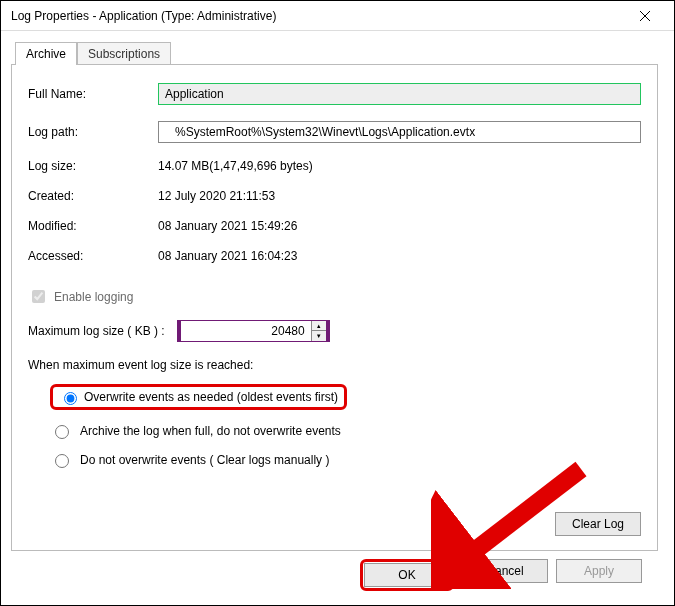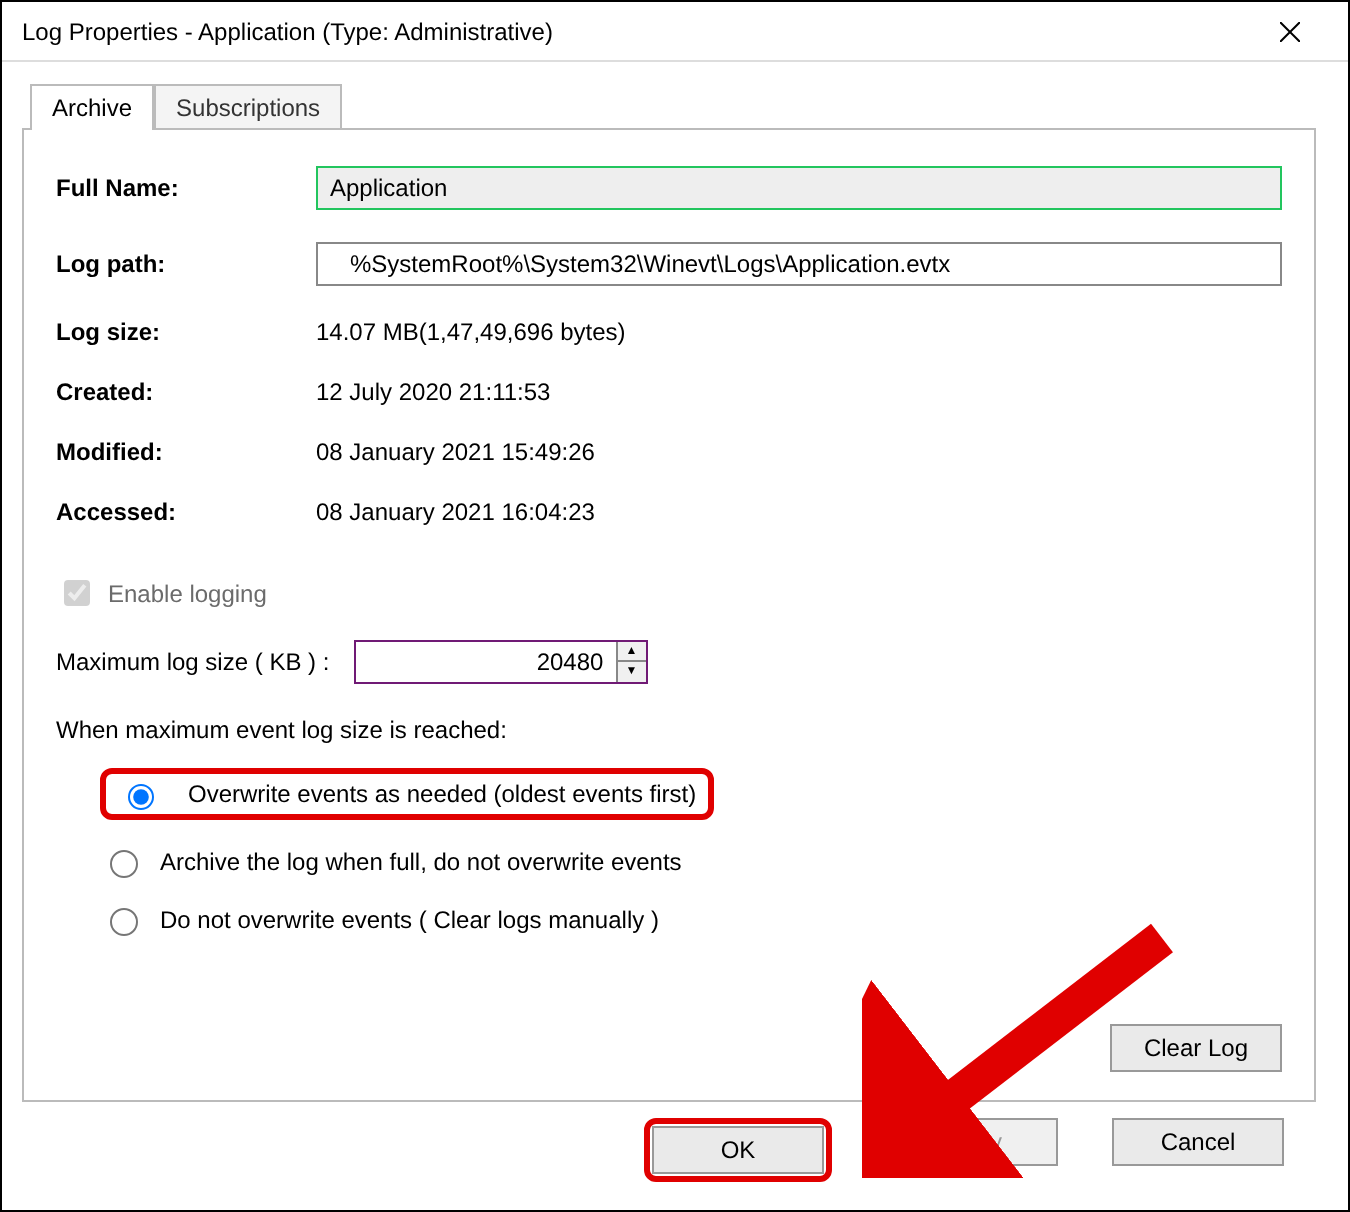--- a/index.html
+++ b/index.html
@@ -9,42 +9,42 @@
   .titlebar .title { flex: 1; font-size: 12px; }
   .titlebar .close { width: 42px; height: 28px; display: flex; align-items: center; justify-content: center; cursor: pointer; }
   .titlebar .close svg { width: 10px; height: 10px; }
   .client { flex: 1; padding: 10px 16px 14px 10px; display: flex; flex-direction: column; }
   .tabs { position: relative; display: flex; margin-left: 4px; }
   .tab { padding: 4px 10px; border: 1px solid #bbb; border-bottom: none; background: #fff; font-size: 12px; cursor: pointer; position: relative; top: 1px; }
   .tab.active { background: #fff; z-index: 2; }
   .tab.inactive { background: #f4f4f4; color: #333; }
   .tabpanel { border: 1px solid #bbb; flex: 1; background: #fff; padding: 18px 16px 16px 16px; display: flex; flex-direction: column; position: relative; }
   .props { display: grid; grid-template-columns: 130px 1fr; row-gap: 16px; align-items: center; }
-  .props .label { font-size: 12px; color: #000; font-weight: bold; }
+  .props .label { font-size: 12px; color: #000; }
   .props .valbox { background: #eee; border: 1px solid #22c55e; padding: 3px 6px; font-size: 12px; color: #000; height: 22px; display: flex; align-items: center; }
   .props input.path { width: 100%; height: 22px; font-size: 12px; padding: 2px 16px; border: 1px solid #888; background: #fff; font-family: inherit; }
   .props .plain { font-size: 12px; }
   .section2 { margin-top: 24px; }
   .check-row { display: flex; align-items: center; gap: 6px; color: #6b6b6b; }
   .check-row input[type=checkbox] { accent-color: #888; }
   .max-row { display: flex; align-items: center; gap: 12px; margin-top: 14px; }
-  .max-row .spin-wrap { display: flex; align-items: center; border: 1px solid #701a75; height: 22px; }
+  .max-row .spin-wrap { display: flex; align-items: center; border: 4px solid #701a75; height: 22px; }
   .max-row input.spin { width: 130px; height: 20px; border: none; text-align: right; padding: 0 6px; font-family: inherit; font-size: 12px; }
   .spin-btns { display: flex; flex-direction: column; border-left: 1px solid #888; }
   .spin-btns div { width: 14px; height: 10px; display: flex; align-items: center; justify-content: center; font-size: 6px; line-height: 1; background: #f0f0f0; cursor: pointer; border-bottom: 1px solid #888;}
   .spin-btns div:last-child{border-bottom:none;}
   .when-label { margin-top: 16px; }
   .radios { margin-top: 12px; display: flex; flex-direction: column; gap: 12px; padding-left: 22px; }
   .radio-row { display: flex; align-items: center; gap: 8px; }
   .radio-row input[type=radio]{ width:14px; height:14px; accent-color:#000;}
-  .radio-highlight { border: 3px solid #e00000; border-radius: 6px; padding: 2px 6px; display: inline-flex; align-items: center; gap: 14px; }
+  .radio-highlight { border: 3px solid #e00000; border-radius: 6px; padding: 2px 6px; display: inline-flex; align-items: center; gap: 4px; }
   .clearlog-wrap { position: absolute; right: 16px; bottom: 14px; }
   .btn { min-width: 86px; height: 24px; border: 1px solid #999; background: #eaeaea; font-size: 12px; font-family: inherit; cursor: pointer; padding: 0 16px; }
   .btn:disabled { color: #999; cursor: default; background: #f0f0f0; }
-  .footer { display: flex; justify-content: flex-end; gap: 27px; padding: 8px 16px 0 0; }
+  .footer { display: flex; justify-content: flex-end; gap: 8px; padding: 8px 16px 0 0; }
   .ok-btn-wrap { border: 3px solid #e00000; border-radius: 6px; padding: 1px; }
   .arrow { position: absolute; left: 430px; top: 458px; pointer-events: none; }
 </style>
 </head>
 <body>
 
 <div class="window">
   <div class="titlebar">
     <div class="title">Log Properties - Application (Type: Administrative)</div>
     <div class="close">
@@ -121,22 +121,22 @@
 
       <div class="clearlog-wrap">
         <button class="btn">Clear Log</button>
       </div>
     </div>
 
     <div class="footer">
       <span class="ok-btn-wrap">
         <button class="btn">OK</button>
       </span>
+      <button class="btn">Cancel</button>
       <button class="btn" disabled="">Apply</button>
-      <button class="btn">Cancel</button>
     </div>
   </div>
 
   <svg class="arrow" width="160" height="130">
     <defs>
       <marker id="ah" markerWidth="8" markerHeight="8" refX="2" refY="4" orient="auto">
         <polygon points="0,0 8,4 0,8" fill="#e00000"></polygon>
       </marker>
     </defs>
     <line x1="150" y1="10" x2="20" y2="110" stroke="#e00000" stroke-width="18" marker-end="url(#ah)"></line>

